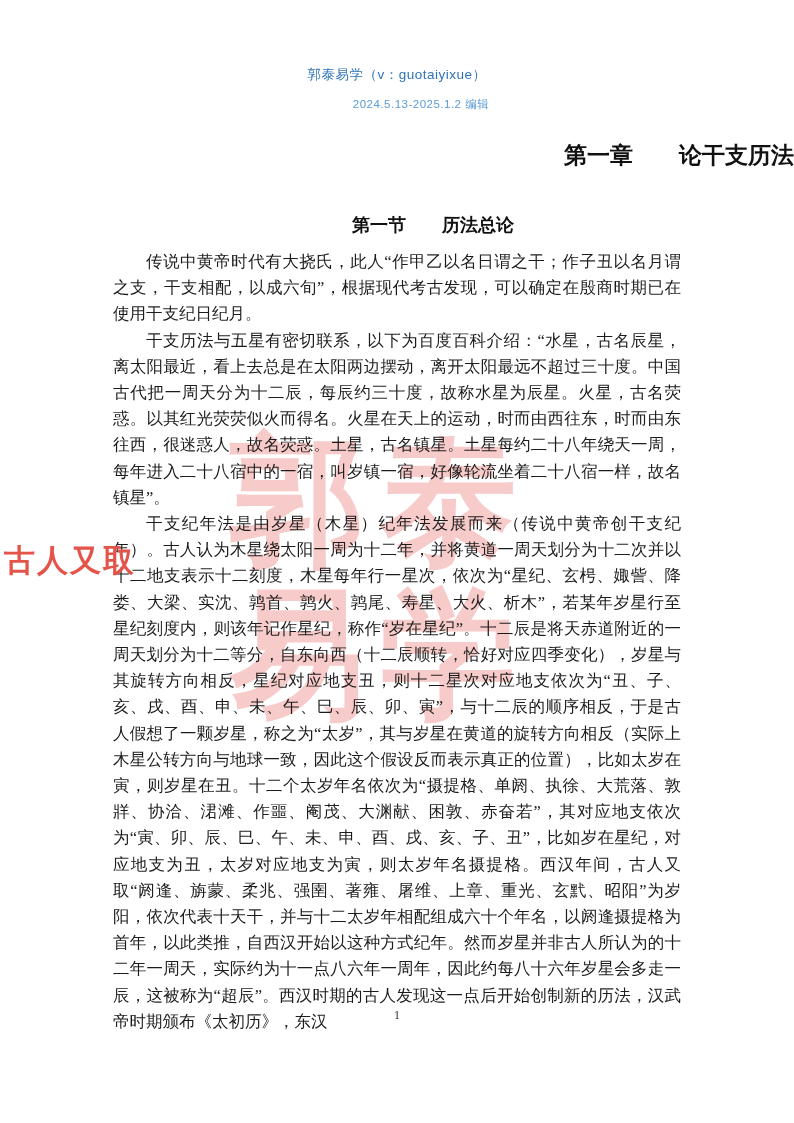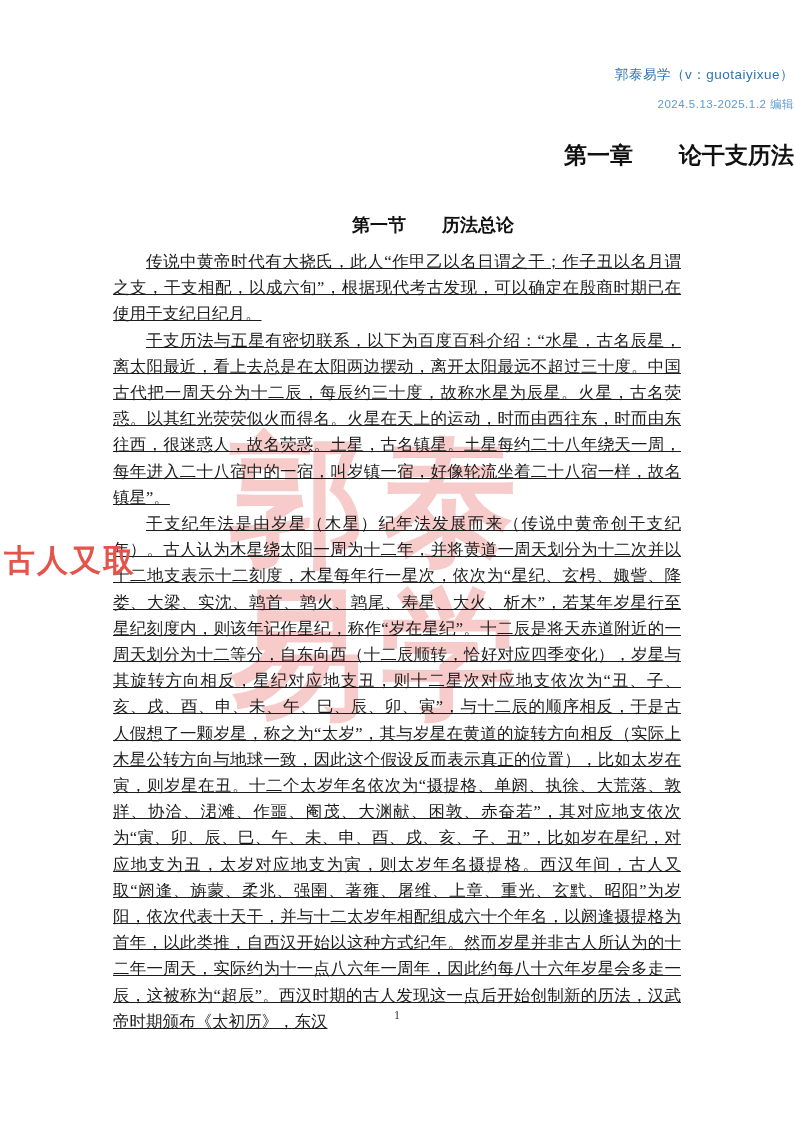--- a/index.html
+++ b/index.html
@@ -4,38 +4,38 @@
 <style>
   html,body { margin:0; padding:0; background:#ffffff; }
   .page {
     position:relative; width:794px; height:1123px;
     background:#ffffff; overflow:hidden;
     font-family:"Liberation Serif","DejaVu Serif",serif;
     color:#212121;
   }
   .doc-header {
     position:absolute; top:66px; left:0; width:100%;
-    text-align:right;
+    text-align:center;
     font-family:"Liberation Sans","DejaVu Sans",sans-serif;
   }
   .author-line { font-size:13.5px; color:#2e74b5; letter-spacing:0.5px; }
   .edit-line   { margin-top:13px; font-size:11.5px; color:#5b9bd5; letter-spacing:0.5px;padding-left:48px; }
   .chapter-title {
     position:absolute; top:140px; left:0; width:100%;
     text-align:right; font-size:23px; font-weight:bold; color:#111;
   }
   .section-title {
     position:absolute; top:213px; left:0; width:100%;
     text-align:center; font-size:18px; font-weight:bold; color:#111;margin-left:36px;
   }
   .body-text {
     position:absolute; top:249px; left:113px; width:568px;
     font-size:16.5px; line-height:26.2px;
     text-align:justify; text-justify:inter-ideograph;
-    z-index:2; color:#1c1c1c;text-decoration:underline;
+    z-index:2; color:#1c1c1c;
   }
   .body-text p { margin:0; text-indent:2em; }
   .page-number {
     position:absolute; top:1008px; left:0; width:100%;
     text-align:center; font-size:12px; color:#333;
   }
   
   .seal-watermark {
     position:absolute; top:425px; left:222px; width:302px; height:306px;
     z-index:1; display:grid;

